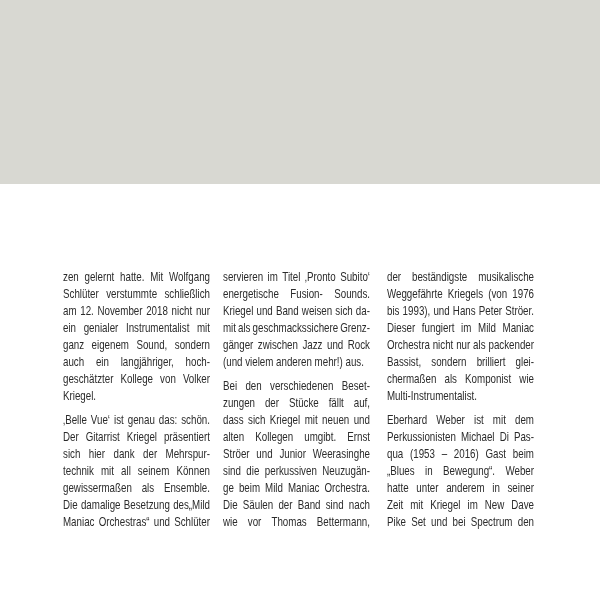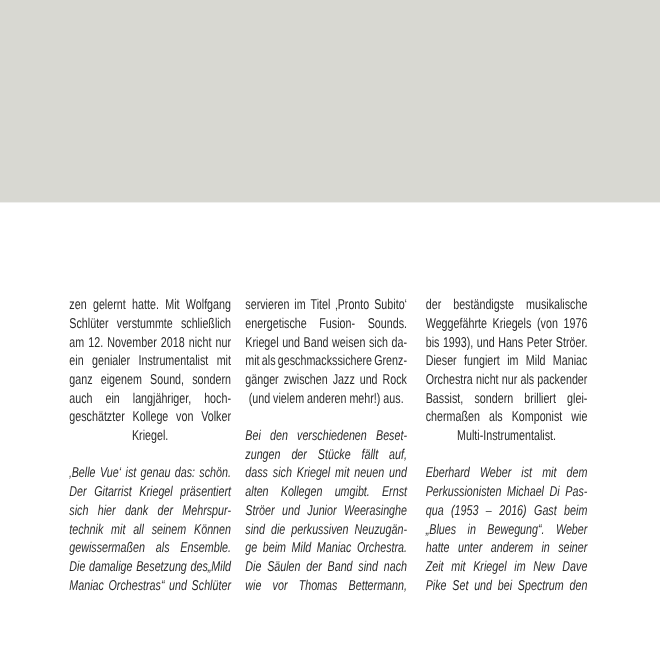--- a/index.html
+++ b/index.html
@@ -10,21 +10,20 @@
     width: 600px;
     height: 600px;
     position: relative;
     overflow: hidden;
     background: #ffffff;
     font-family: "Liberation Sans", sans-serif;
   }
   .page {
     position: absolute;
     inset: 0;
-    text-align: center;
   }
   .header-band {
     position: absolute;
     top: 0;
     left: 0;
     width: 600px;
     height: 184px;
     background: #d8d8d2;
   }
   .text-area {
@@ -33,21 +32,21 @@
     left: 0;
     width: 600px;
   }
   .col {
     position: absolute;
     top: 0;
   }
   .col-1 { left: 63px; }
   .col-2 { left: 223px; }
   .col-3 { left: 387px; }
-  .paragraph + .paragraph { margin-top: 17px; font-style: italic; }
+  .paragraph + .paragraph { margin-top: 7px; }
   .line {
     display: flex;
     justify-content: space-between;
     width: 196px;
     height: 17px;
     line-height: 17px;
     font-size: 13px;
     color: #2b2b2b;
     white-space: pre;
     transform: scaleX(0.75);

